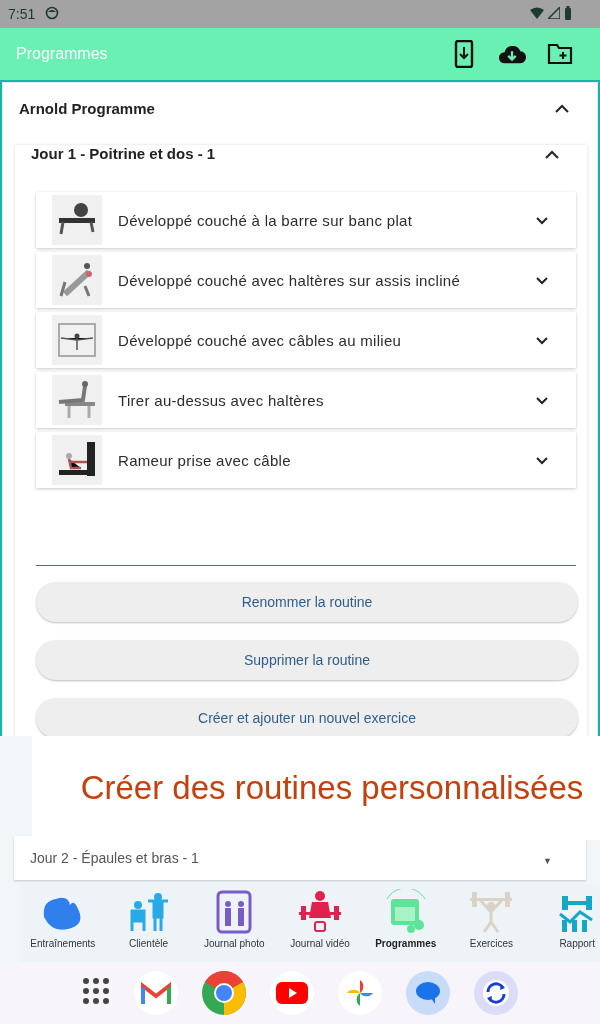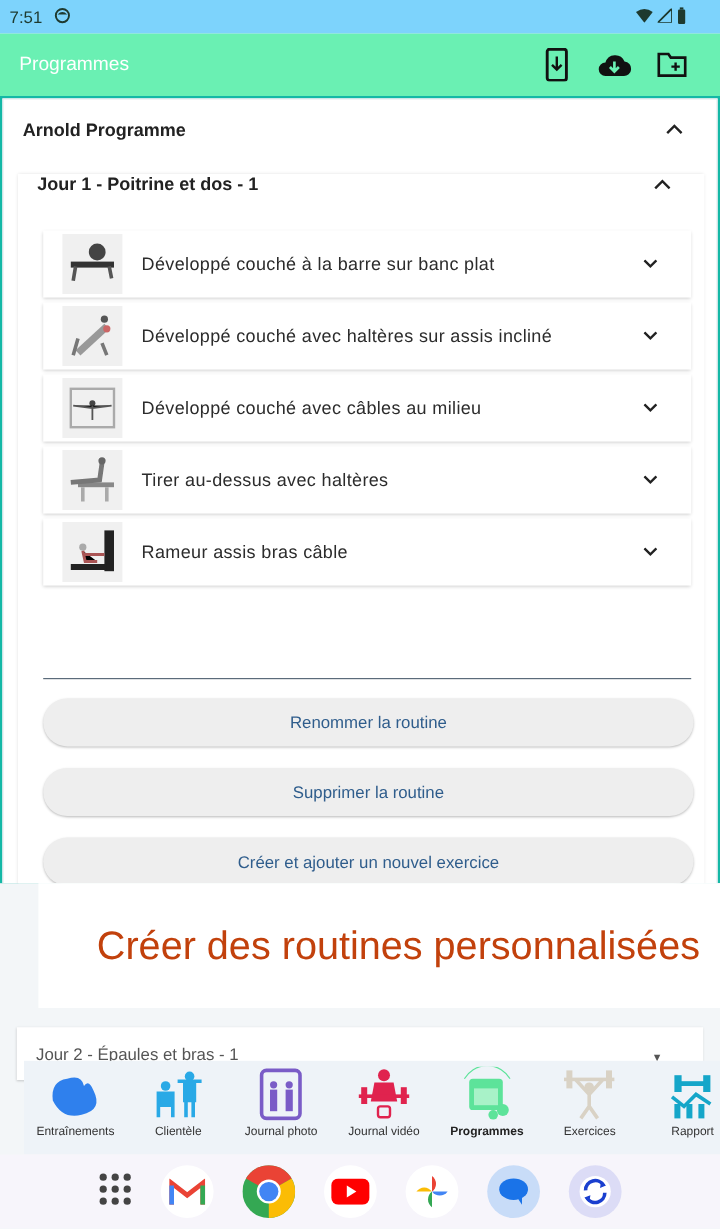--- a/index.html
+++ b/index.html
@@ -1,19 +1,19 @@
 <!DOCTYPE html>
 <html><head>
 <meta charset="utf-8">
 <style>
   * { box-sizing: border-box; margin: 0; padding: 0; }
   html, body { width: 600px; height: 1024px; overflow: hidden; background: #f1f5f9; font-family: "Liberation Sans", "DejaVu Sans", sans-serif; }
   .screen { position: relative; width: 600px; height: 1024px; background: #f3f6f8; }
 
-  .statusbar { position: absolute; top: 0; left: 0; width: 600px; height: 28px; background: #7dd3fc; display: flex; align-items: center; padding: 0 8px; color: #1e3a2f; font-size: 14px; }
+  .statusbar { position: absolute; top: 0; left: 0; width: 600px; height: 28px; background: #a3a3a3; display: flex; align-items: center; padding: 0 8px; color: #1e3a2f; font-size: 14px; }
   .statusbar .time { margin-right: 10px; }
   .statusbar .right { margin-left: auto; display: flex; gap: 4px; align-items: center; padding-right: 20px; }
 
   .appbar { position: absolute; top: 28px; left: 0; width: 600px; height: 52px; background: #6af0b3; display: flex; align-items: center; padding-left: 16px; }
   .appbar .title { color: #ffffff; font-size: 16px; }
   .appbar .actions { margin-left: auto; display: flex; gap: 20px; padding-right: 26px; align-items: center; }
   .appbar .actions span { display: inline-flex; width: 28px; height: 28px; align-items: center; justify-content: center; }
 
   .content { position: absolute; top: 80px; left: 0; width: 600px; height: 656px; overflow: hidden; background: #14b8a6; }
   .program-card { position: absolute; left: 2px; top: 2px; width: 596px; height: 700px; background: #fff; border: 1px solid #e4ecee; }
@@ -30,21 +30,21 @@
   .ex-item { height: 56px; margin-bottom: 4px; background: #fff; box-shadow: 0 1px 3px rgba(0,0,0,0.22); display: flex; align-items: center; padding-left: 16px; }
   .ex-thumb { width: 50px; height: 50px; background: #f0f0f0; flex: none; display: flex; align-items: center; justify-content: center; }
   .ex-label { margin-left: 16px; font-size: 15px; color: #2c2c2c; letter-spacing: 0.3px; }
   .ex-item .chev { margin-left: auto; margin-right: 28px; }
 
   .divider { position: absolute; top: 420px; left: 21px; width: 540px; height: 1px; background: #5b6b7a; }
   .btn { position: absolute; left: 21px; width: 542px; height: 40px; border-radius: 20px; background: #eeeeee; box-shadow: 0 1px 2px rgba(0,0,0,0.25); display: flex; align-items: center; justify-content: center; color: #2f5d8c; font-size: 14px; border: none; }
 
   .caption { position: absolute; top: 736px; left: 0; width: 600px; height: 104px; background: #fff; display: flex; align-items: center; justify-content: center; font-size: 33px; color: #c2410c; margin-left: 32px; }
 
-  .day2 { position: absolute; top: 856px; left: 14px; width: 572px; height: 44px; background: #fff; box-shadow: 0 1px 2px rgba(0,0,0,0.2); display: flex; align-items: flex-end; padding: 0 16px 14px; font-size: 14px; color: #555; overflow: hidden; z-index: 0; }
+  .day2 { position: absolute; top: 836px; left: 14px; width: 572px; height: 44px; background: #fff; box-shadow: 0 1px 2px rgba(0,0,0,0.2); display: flex; align-items: flex-end; padding: 0 16px 14px; font-size: 14px; color: #555; overflow: hidden; z-index: 0; }
   .day2 .chev { margin-left: auto; margin-right: 18px; font-size: 9px; }
   .caption { z-index: 2; }
 
   .bottomnav { position: absolute; top: 884px; left: 0; width: 600px; height: 78px; background: #eef3f8; display: flex; margin-left: 20px; }
   .nav-item { flex: 1; display: flex; flex-direction: column; align-items: center; padding-top: 4px; }
   .nav-item .icon { width: 52px; height: 48px; display: flex; align-items: center; justify-content: center; }
   .nav-item .lbl { font-size: 10px; color: #333; margin-top: 2px; white-space: nowrap; }
   .nav-item.active .lbl { font-weight: bold; color: #222; }
 
   .dock { position: absolute; top: 962px; left: 0; width: 600px; height: 62px; background: #f7f5fb; display: flex; align-items: center; justify-content: center; gap: 24px; }
@@ -175,21 +175,21 @@
           </div>
           <div class="ex-item">
             <span class="ex-thumb">
                 <svg width="44" height="40" viewBox="0 0 44 40">
                   <rect x="32" y="2" width="8" height="34" fill="#222"></rect>
                   <rect x="4" y="30" width="30" height="5" fill="#222"></rect>
                   <circle cx="14" cy="16" r="3" fill="#aaa"></circle>
                   <path d="M14 19 L16 28 L26 28 M14 22 L32 22" stroke="#a55" stroke-width="2.5"></path>
                 </svg>
               </span>
-            <span class="ex-label">Rameur assis bras câble</span>
+            <span class="ex-label">Rameur prise avec câble</span>
             <span class="chev"><svg width="12" height="8" viewBox="0 0 12 8">
                   <path d="M1 1 L6 6 L11 1" stroke="#222" stroke-width="2" fill="none"></path>
                 </svg></span>
           </div>
         </div>
 
         <div class="divider"></div>
 
         <button class="btn" style="top:495px;">Supprimer la routine</button>
         <button class="btn" style="top:437px;">Renommer la routine</button>

